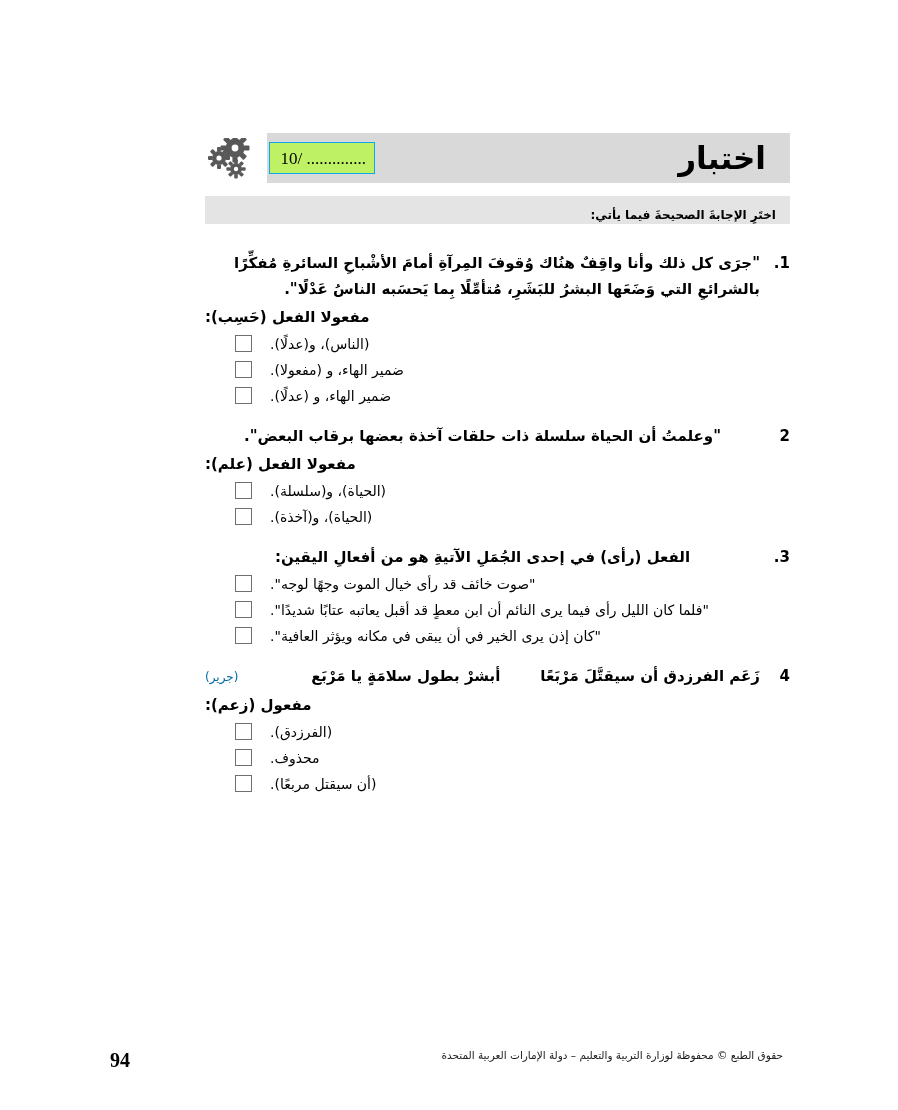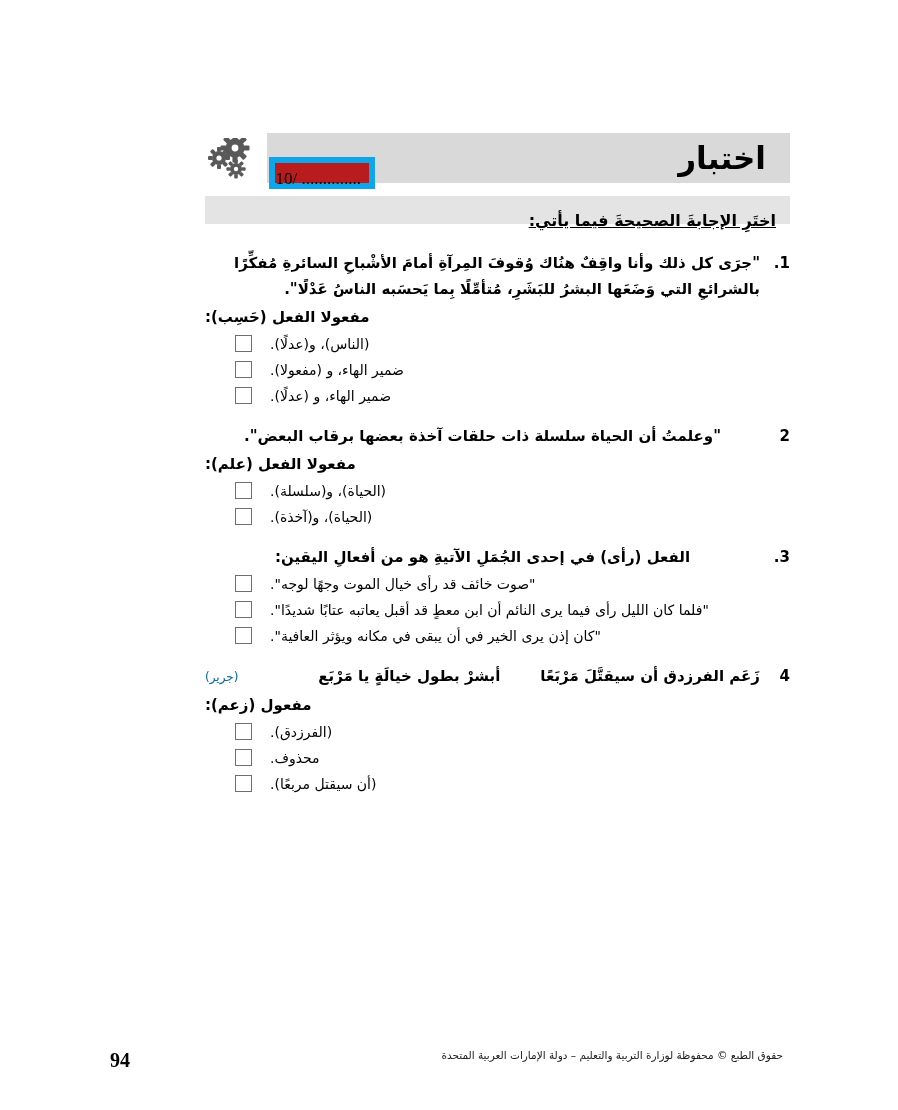--- a/index.html
+++ b/index.html
@@ -45,24 +45,23 @@
     font-weight: bold;
     line-height: 42px;
     letter-spacing: 0px;
   }
   .score-box {
     position: absolute;
     top: 9px;
     right: 415px;
     width: 106px;
     height: 32px;
-    border: 6px solid #0ea5e9;
-    background: #b91c1c;
+    border: 1px solid #0ea5e9;
+    background: #bef264;
     box-sizing: border-box;
-    margin-top: 15px;
   }
   .score-text {
     position: absolute;
     top: 5px;
     right: 8px;
     direction: ltr;
     font-family: "Liberation Serif", "DejaVu Serif", serif;
     font-size: 17px;
     line-height: 22px;
     white-space: nowrap;
@@ -79,26 +78,25 @@
   .instruction-bar {
     position: absolute;
     top: 196px;
     right: 108px;
     width: 585px;
     height: 28px;
     background: #e4e4e4;
   }
   .instruction-text {
     position: absolute;
-    top: 14px;
+    top: 8px;
     right: 14px;
-    font-size: 16px;
+    font-size: 12px;
     font-weight: bold;
     line-height: 22px;
-    text-decoration: underline;
   }
 
   
   .questions {
     position: absolute;
     top: 250px;
     right: 108px;
     width: 585px;
   }
   .question {
@@ -339,21 +337,21 @@
           <span class="checkbox"></span>
         </div>
       </div>
     </div>
 
     <div class="question">
       <div class="q-head">
         <div class="q-num">4</div>
         <div class="verse-line">
           <span class="verse-a">زَعَم الفرزدق أن سيقتَّلَ مَرْبَعًا</span>
-          <span class="verse-b">أبشرْ بطول خيالَةٍ يا مَرْبَع</span>
+          <span class="verse-b">أبشرْ بطول سلامَةٍ يا مَرْبَع</span>
           <span class="verse-attr">(جرير)</span>
         </div>
       </div>
       <div class="q-sub">مفعول (زعم):</div>
       <div class="options">
         <div class="option">
           <span class="opt-text">(الفرزدق).</span>
           <span class="checkbox"></span>
         </div>
         <div class="option">

